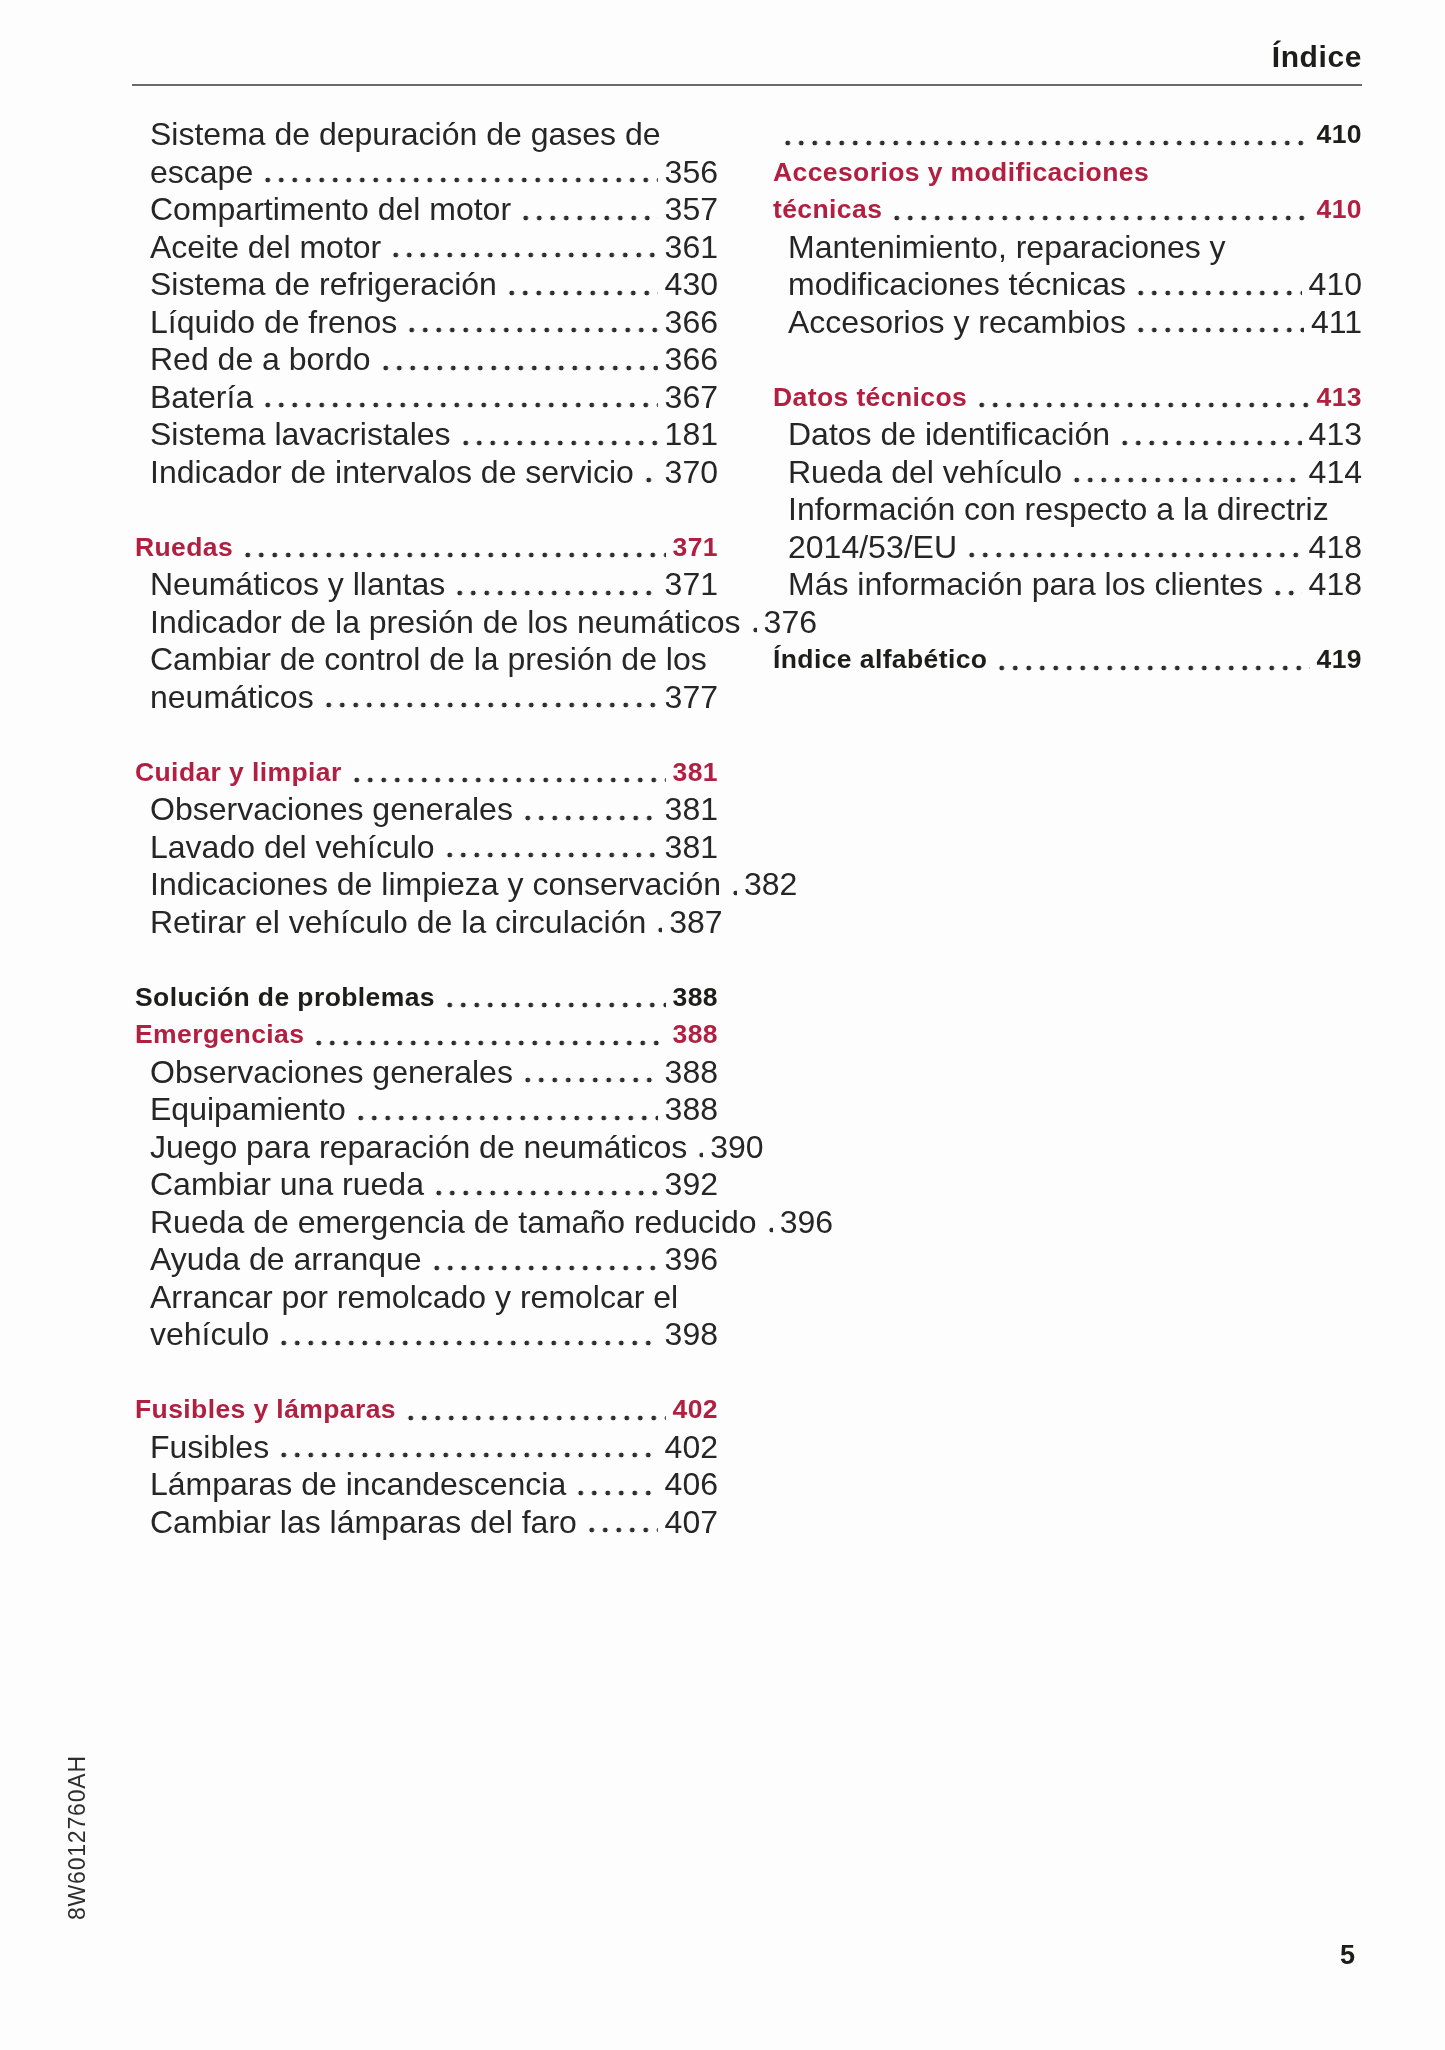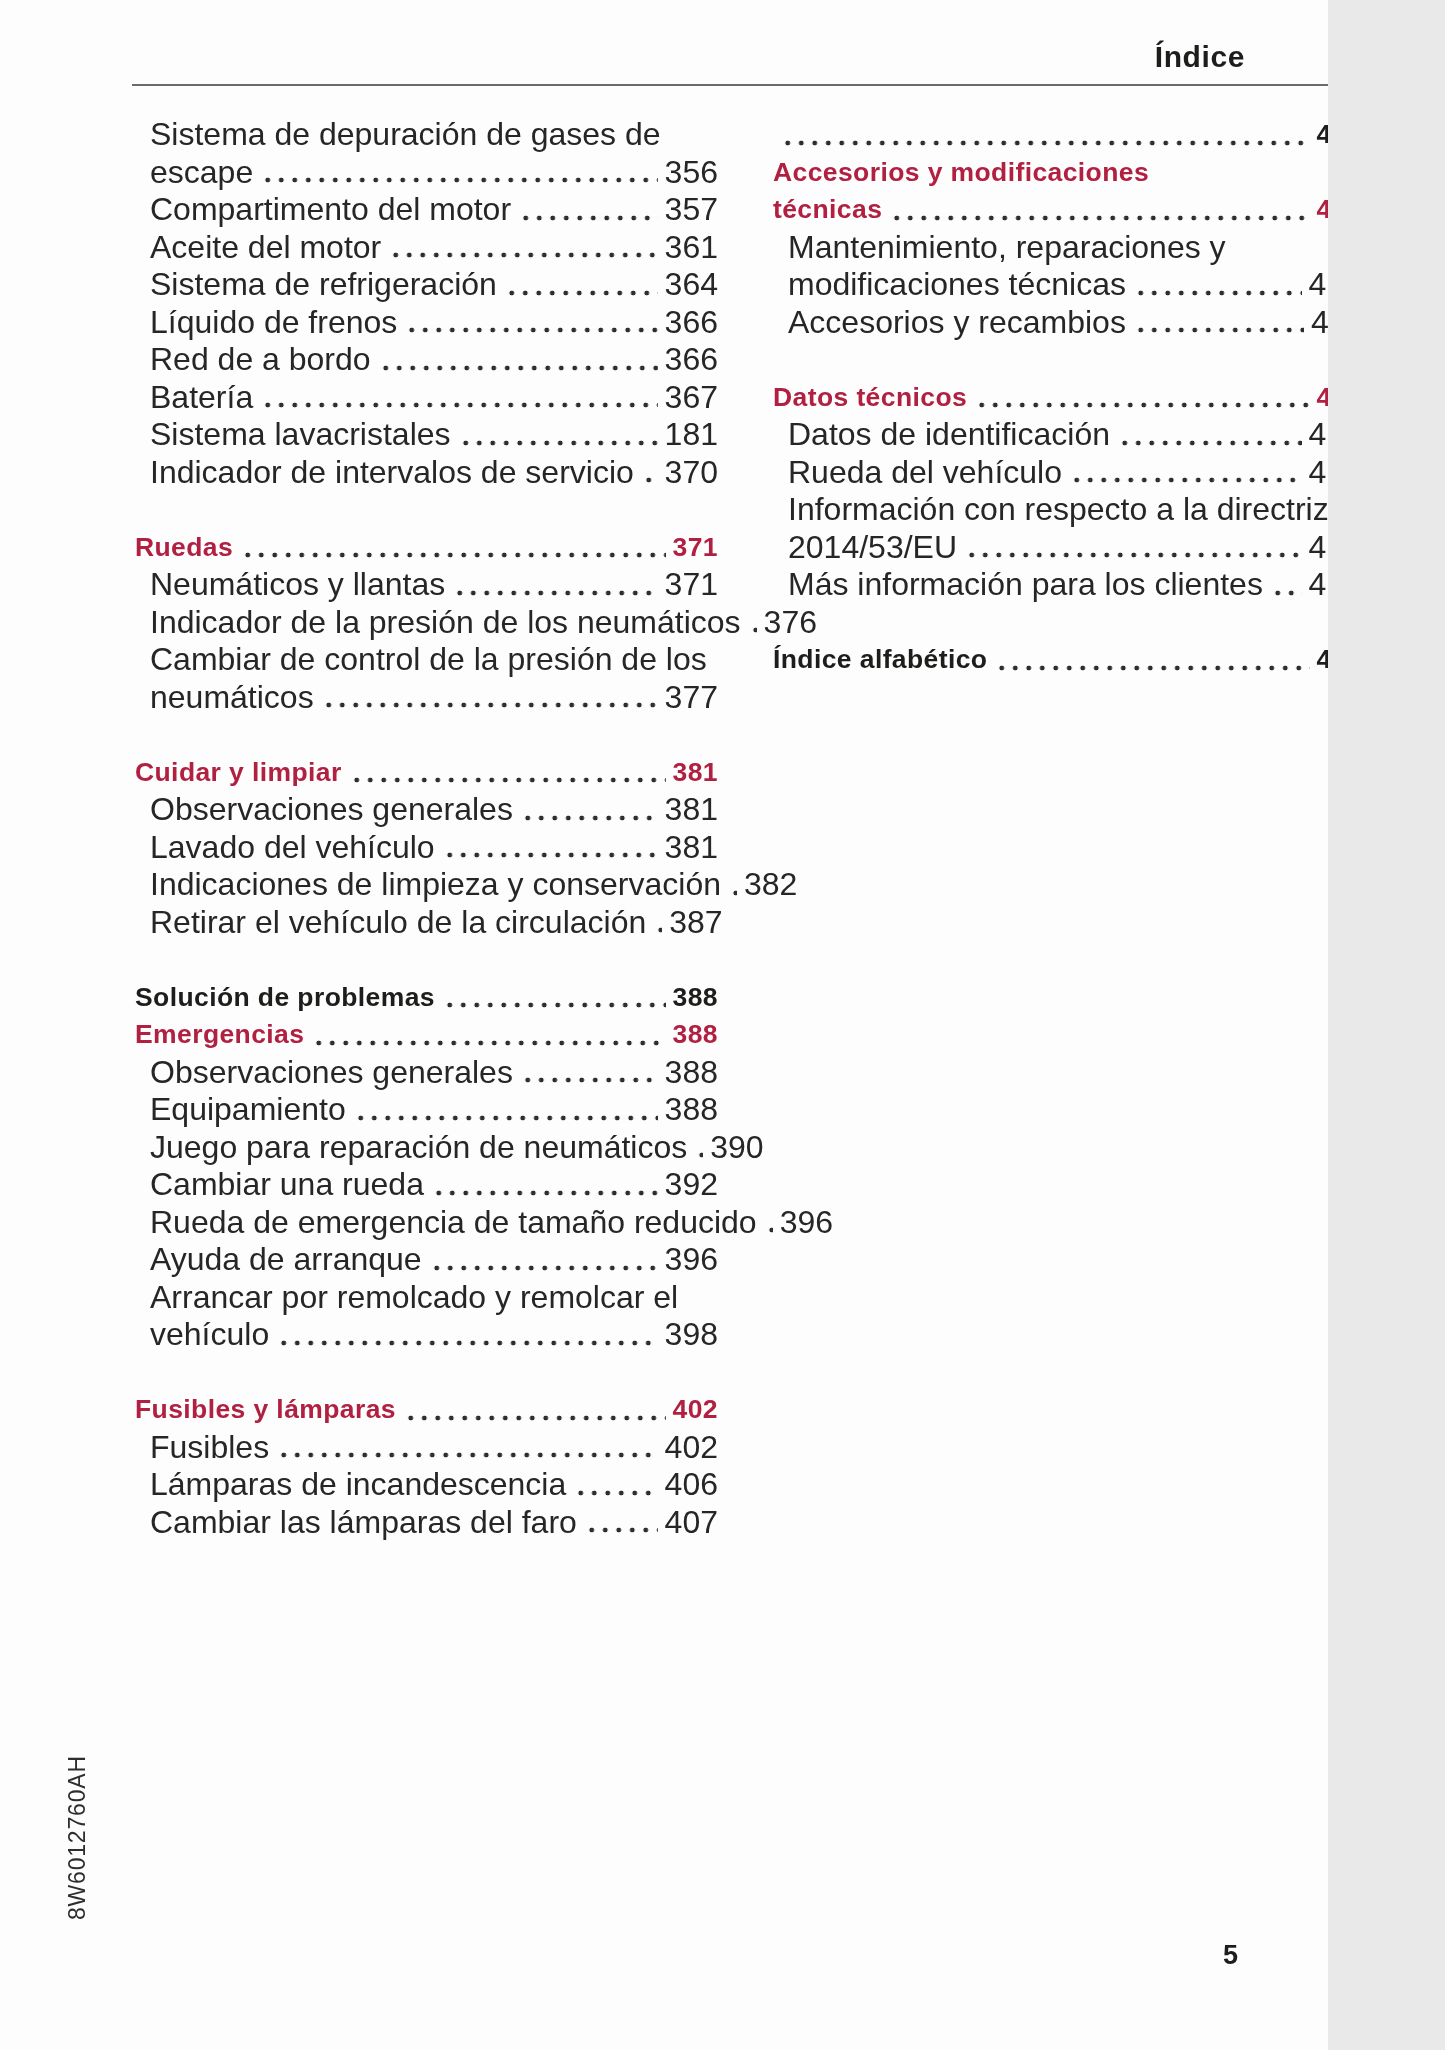--- a/index.html
+++ b/index.html
@@ -6,21 +6,21 @@
     --accent:#b11f41;
     --text:#262626;
     --heading:#1d1d1b;
     --rule:#6b6b6b;
   }
   *{margin:0;padding:0;box-sizing:border-box;}
   html,body{background:#e9e9e9;}
   body{font-family:"Liberation Sans", sans-serif;}
   .sheet{
     position:relative;
-    width:1328px;height:2050px;
+    width:1445px;height:2050px;
     background:#fdfdfd;
     overflow:hidden;
   }
   .doc-title{
     position:absolute;top:40px;right:83px;
     font-size:30px;font-weight:700;color:var(--heading);
     letter-spacing:0.6px;
   }
   .rule{
     position:absolute;top:84px;left:132px;width:1230px;height:2px;
@@ -87,21 +87,21 @@
         <span class="num">357</span>
       </div>
       <div class="row entry">
         <span class="text">Aceite del motor</span>
         <span class="leader"></span>
         <span class="num">361</span>
       </div>
       <div class="row entry">
         <span class="text">Sistema de refrigeración</span>
         <span class="leader"></span>
-        <span class="num">364</span>
+        <span class="num">430</span>
       </div>
       <div class="row entry">
         <span class="text">Líquido de frenos</span>
         <span class="leader"></span>
         <span class="num">366</span>
       </div>
       <div class="row entry">
         <span class="text">Red de a bordo</span>
         <span class="leader"></span>
         <span class="num">366</span>

